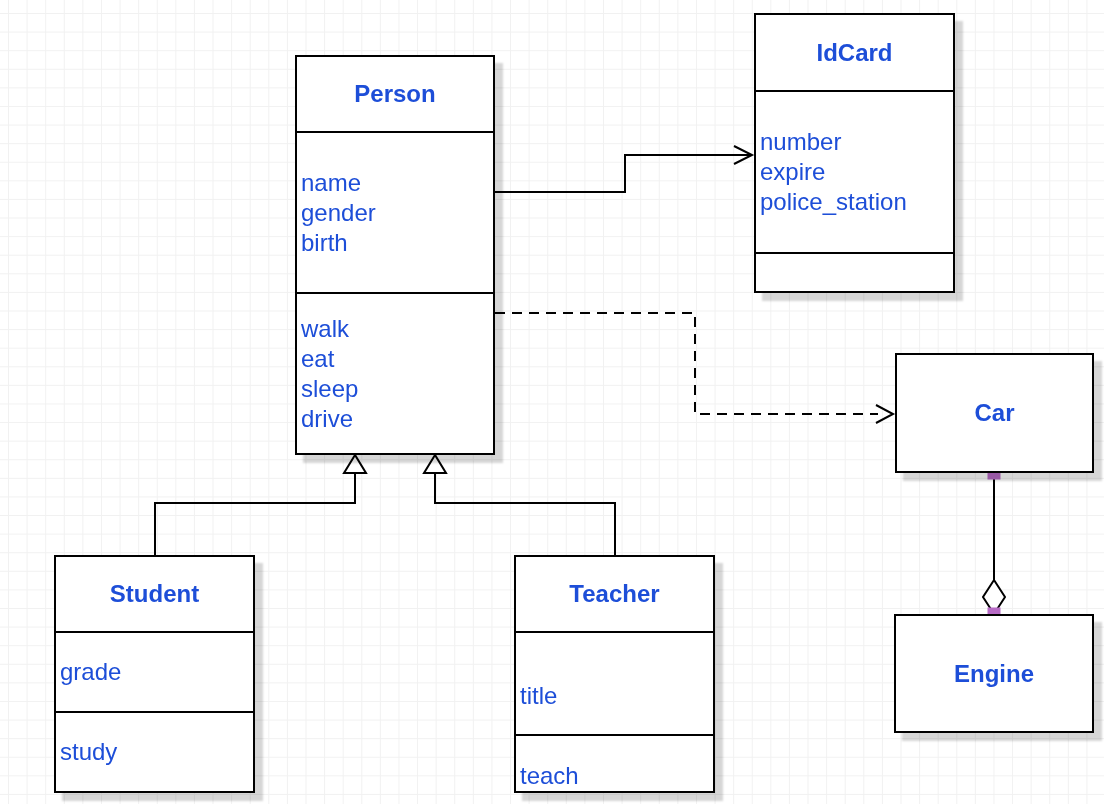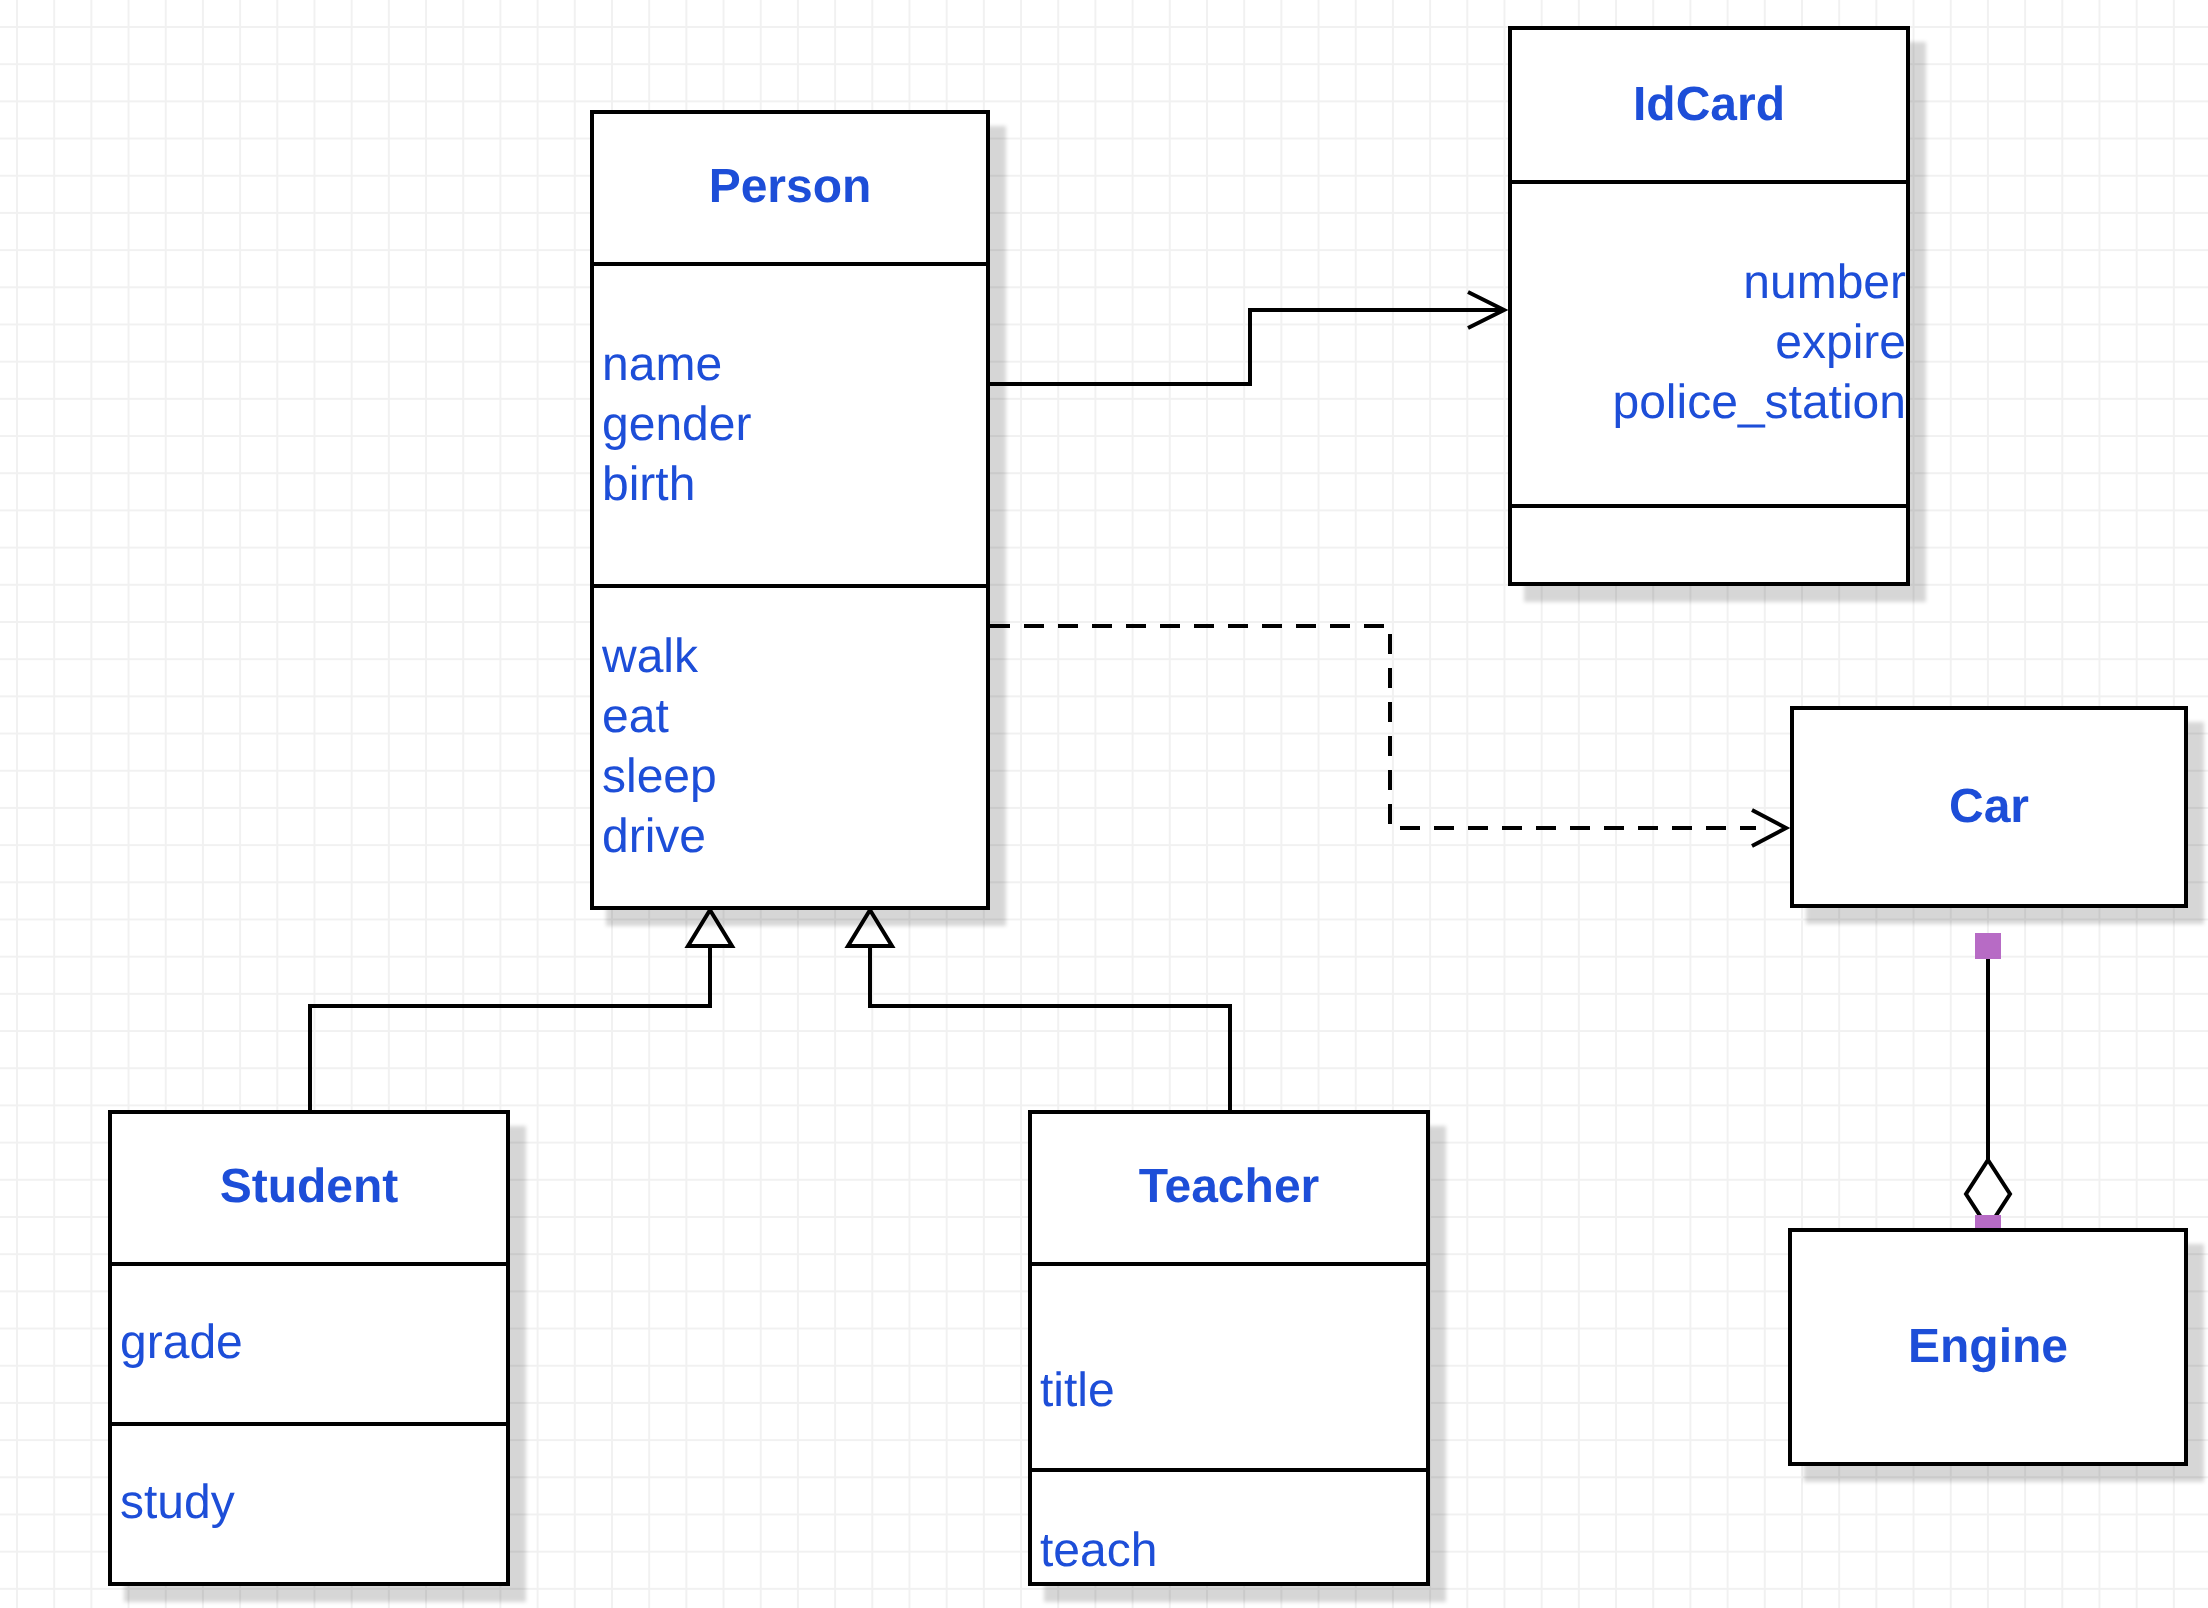--- a/index.html
+++ b/index.html
@@ -51,30 +51,30 @@
   .uml-line { white-space: nowrap; }
 
   
   .person  { left: 295px; top: 55px;  width: 200px; height: 400px; }
   .person  .uml-title   { height: 76px; }
   .person  .sec-attrs   { height: 161px; }
   .person  .sec-methods { flex: 1 1 auto; border-radius: 20px; }
 
   .idcard  { left: 754px; top: 13px;  width: 201px; height: 280px; }
   .idcard  .uml-title   { height: 77px; }
-  .idcard  .sec-attrs   { height: 162px; text-align: right; }
+  .idcard  .sec-attrs   { height: 162px; }
   .idcard  .sec-methods { flex: 1 1 auto; }
 
   .student { left: 54px;  top: 555px; width: 201px; height: 238px; }
   .teacher { left: 514px; top: 555px; width: 201px; height: 238px; gap: 25px; }
   .student .uml-title, .teacher .uml-title     { height: 76px; }
   .student .sec-attrs, .teacher .sec-attrs     { height: 80px; }
   .student .sec-methods, .teacher .sec-methods { flex: 1 1 auto; }
 
-  .car     { left: 895px; top: 353px; width: 199px; height: 101px; }
+  .car     { left: 895px; top: 353px; width: 199px; height: 120px; }
   .engine  { left: 894px; top: 614px; width: 200px; height: 119px; }
   .car .uml-title, .engine .uml-title { flex: 1 1 auto; }
 
   
   .edges {
     position: absolute;
     left: 0; top: 0;
     width: 1104px;
     height: 804px;
   }

